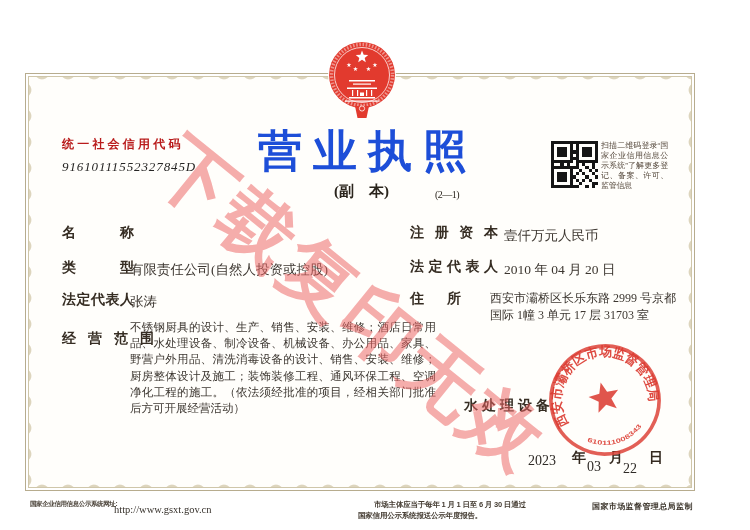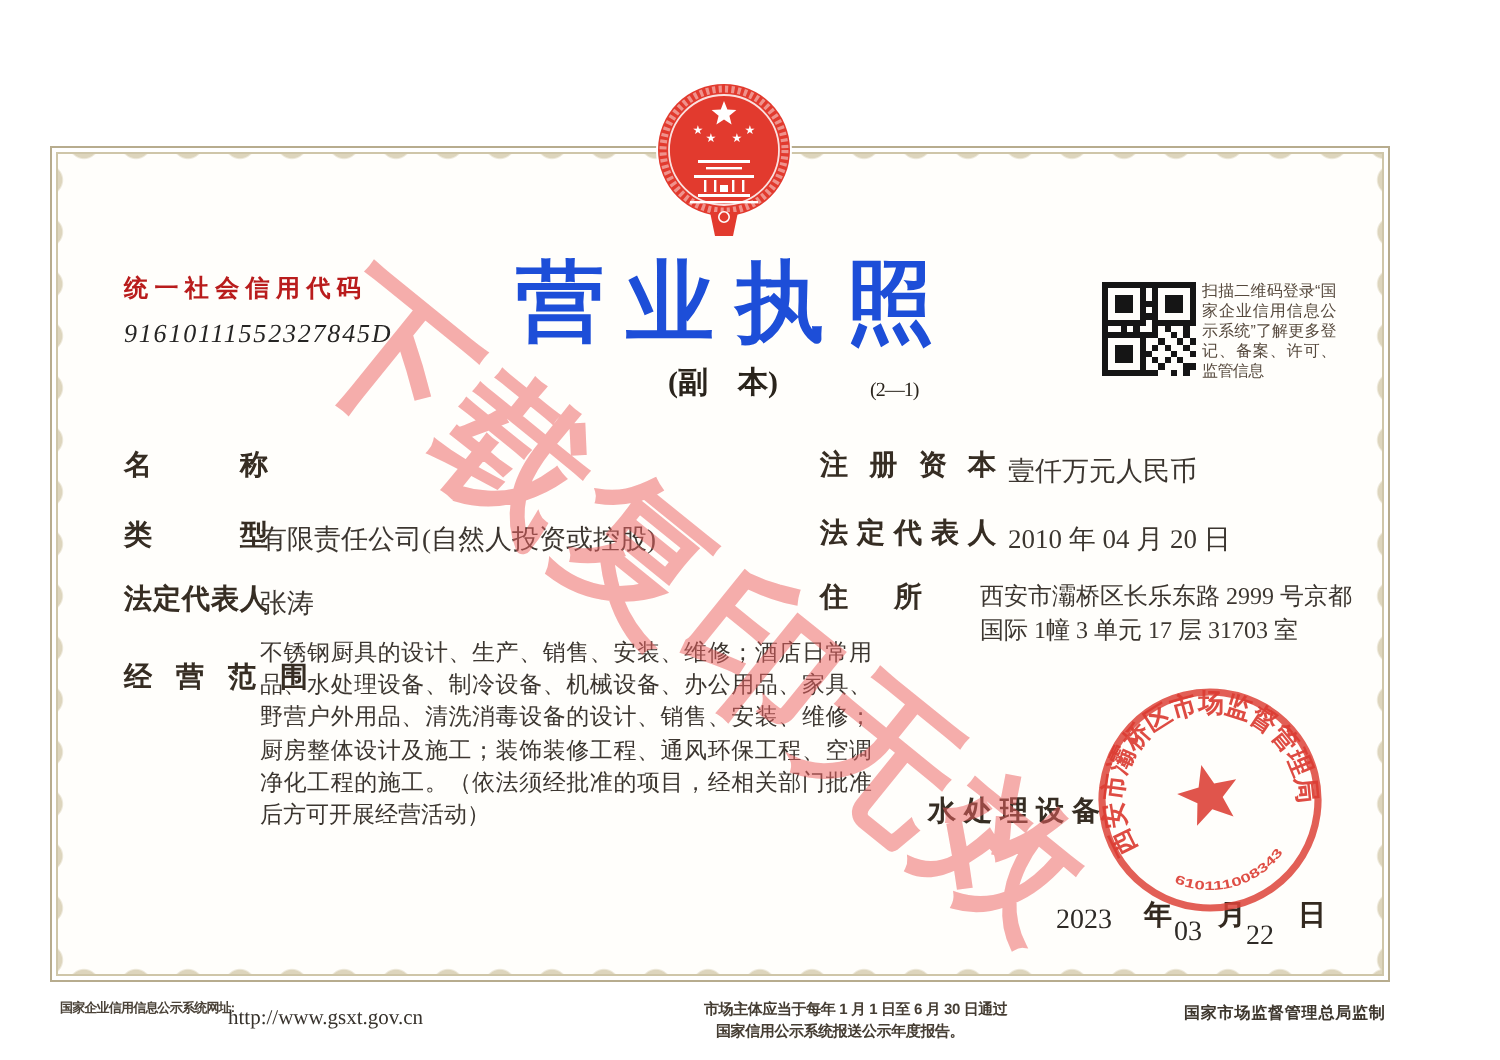--- a/index.html
+++ b/index.html
@@ -214,17 +214,17 @@
   <span class="abs dt-lbl" style="left:572px;top:449px">年</span>
   <span class="abs dt-num" style="left:587px;top:459px">03</span>
   <span class="abs dt-lbl" style="left:609px;top:449px">月</span>
   <span class="abs dt-num" style="left:623px;top:461px">22</span>
   <span class="abs dt-lbl" style="left:649px;top:449px">日</span>
 
   <div class="abs wm">下载复印无效</div>
 
   <div class="abs ft ft-label">国家企业信用信息公示系统网址:</div>
   <div class="abs ft ft-url">http://www.gsxt.gov.cn</div>
-  <div class="abs ft ft-mid" style="left:352px;top:500px">市场主体应当于每年 1 月 1 日至 6 月 30 日通过</div>
+  <div class="abs ft ft-mid" style="left:374px;top:500px">市场主体应当于每年 1 月 1 日至 6 月 30 日通过</div>
   <div class="abs ft ft-mid" style="left:358px;top:511px">国家信用公示系统报送公示年度报告。</div>
   <div class="abs ft ft-right">国家市场监督管理总局监制</div>
 
 </div>
 
 </body></html>

